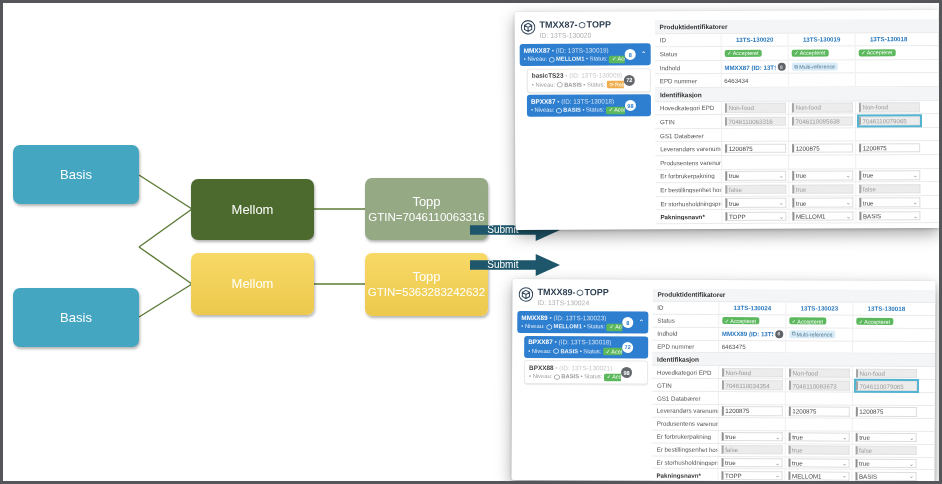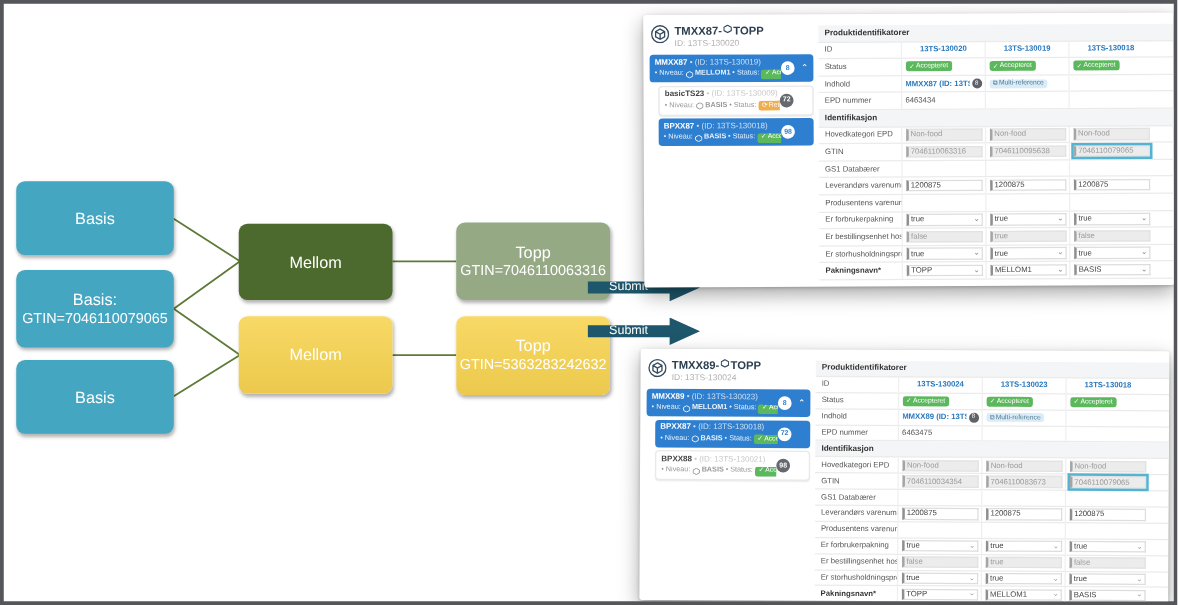--- a/index.html
+++ b/index.html
@@ -19,21 +19,21 @@
   .arrow{position:absolute;background:#1e576b;color:#fff;
          clip-path:polygon(0% 28%,73% 28%,73% 0%,100% 50%,73% 100%,73% 72%,0% 72%);}
   .arrow span{display:block;width:73%;text-align:center;font-size:10px;line-height:22px;}
   
   .card{position:absolute;background:#fff;border-radius:2px;display:flex;
         box-shadow:0 6px 16px rgba(0,0,0,.35),0 1px 3px rgba(0,0,0,.2);}
   .card0{transform:rotate(-0.25deg);}
   .card1{transform:rotate(0.3deg);}
   .sidebar{width:140px;box-sizing:border-box;padding:7px 4px 0 5px;flex:none;}
   .sb-header{display:flex;gap:4px;align-items:flex-start;padding:1px 0 5px 1px;}
-  .sb-title{font-size:9px;font-weight:bold;color:#2c3e50;display:flex;gap:1px;white-space:nowrap;}
+  .sb-title{font-size:9px;font-weight:bold;color:#2c3e50;display:flex;align-items:center;gap:1px;white-space:nowrap;}
   .sb-id{font-size:6.8px;color:#b0b0b0;margin-top:2px;}
   .sb-item{position:relative;border-radius:3px;padding:2.5px 26px 2.5px 4px;margin-bottom:2.5px;}
   .sb-item.sel{background:#2f7fd0;color:#fff;}
   .sb-item.unsel{background:#fff;color:#444;border:1px solid #e9e9e9;box-shadow:0 1px 1px rgba(0,0,0,.08);}
   .sb-item.indent{margin-left:7px;}
   .l1{font-size:6.4px;line-height:7.5px;white-space:nowrap;overflow:hidden;font-weight:bold;}
   .l1 .mt{font-weight:normal;opacity:.75;}
   .unsel .l1 .mt{color:#b5b5b5;}
   .l2{font-size:5.8px;line-height:7px;display:flex;align-items:center;gap:1.5px;
       white-space:nowrap;overflow:hidden;margin-top:1.5px;}
@@ -90,24 +90,20 @@
       <line x1="136" y1="244" x2="189" y2="281"></line>
       <line x1="136" y1="314" x2="189" y2="281"></line>
       <line x1="311" y1="206" x2="362" y2="206"></line>
       <line x1="311" y1="281" x2="362" y2="281"></line>
     </g>
   </svg>
 
   <div class="dbox teal" style="left:10px;top:142px;width:126px;height:59px">
     <span class="bl">Basis</span>
   </div>
-  <div class="dbox teal" style="left:10px;top:213px;width:126px;height:62px">
-    <span class="bl">Basis:</span>
-    <span class="bs">GTIN=7046110079065</span>
-  </div>
   <div class="dbox teal" style="left:10px;top:285px;width:126px;height:59px">
     <span class="bl">Basis</span>
   </div>
   <div class="dbox dgreen" style="left:188px;top:176px;width:123px;height:61px">
     <span class="bl">Mellom</span>
   </div>
   <div class="dbox yellow" style="left:188px;top:250px;width:123px;height:62px">
     <span class="bl">Mellom</span>
   </div>
   <div class="dbox sage" style="left:362px;top:175px;width:123px;height:62px">

